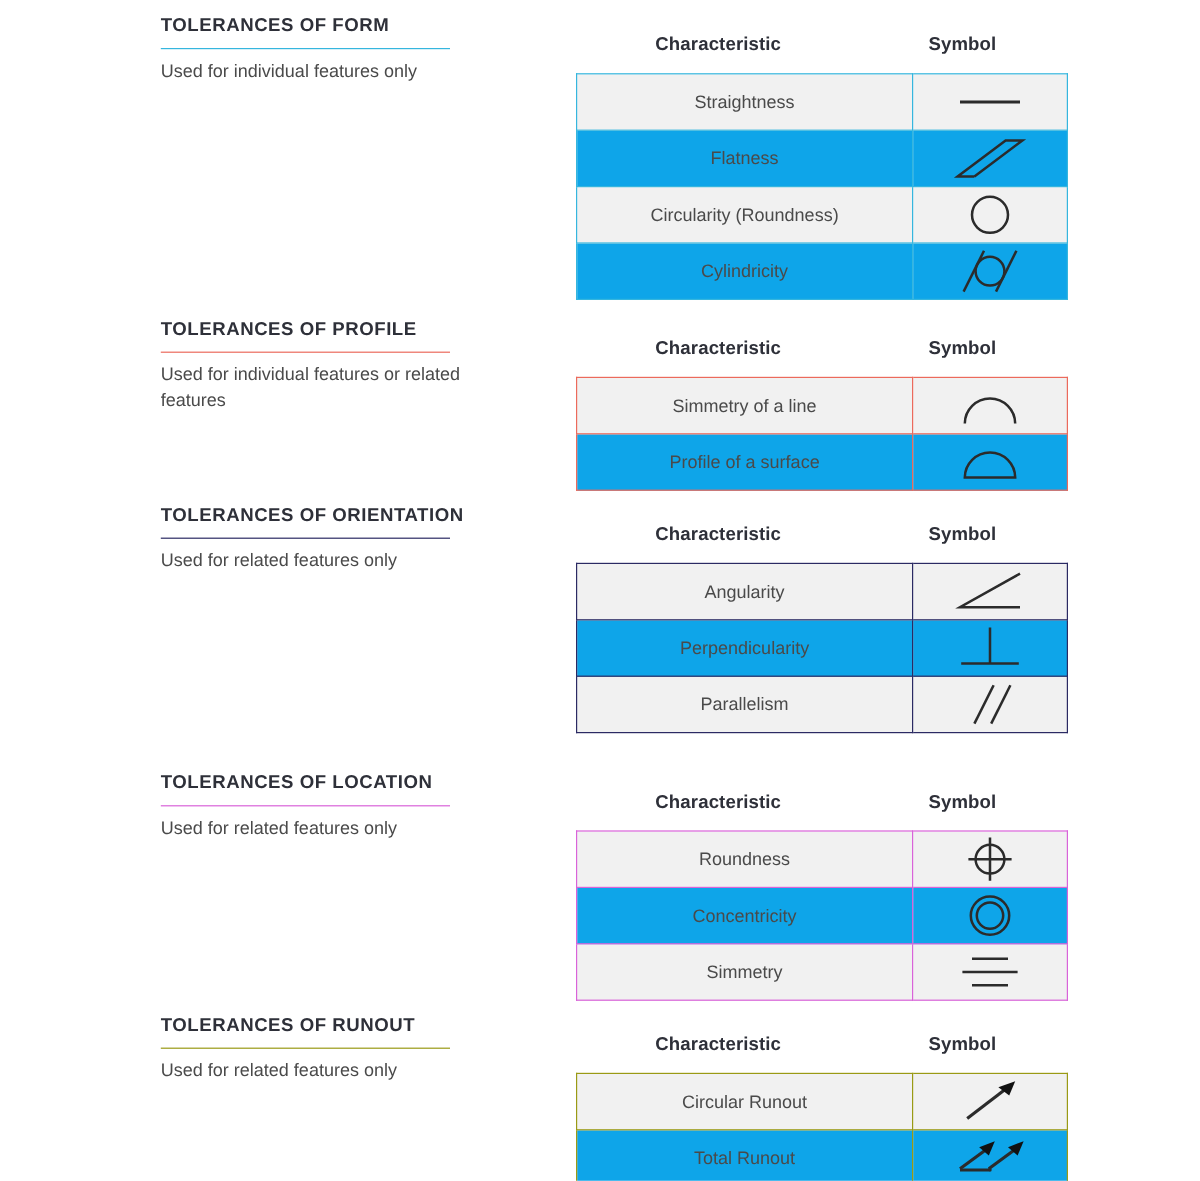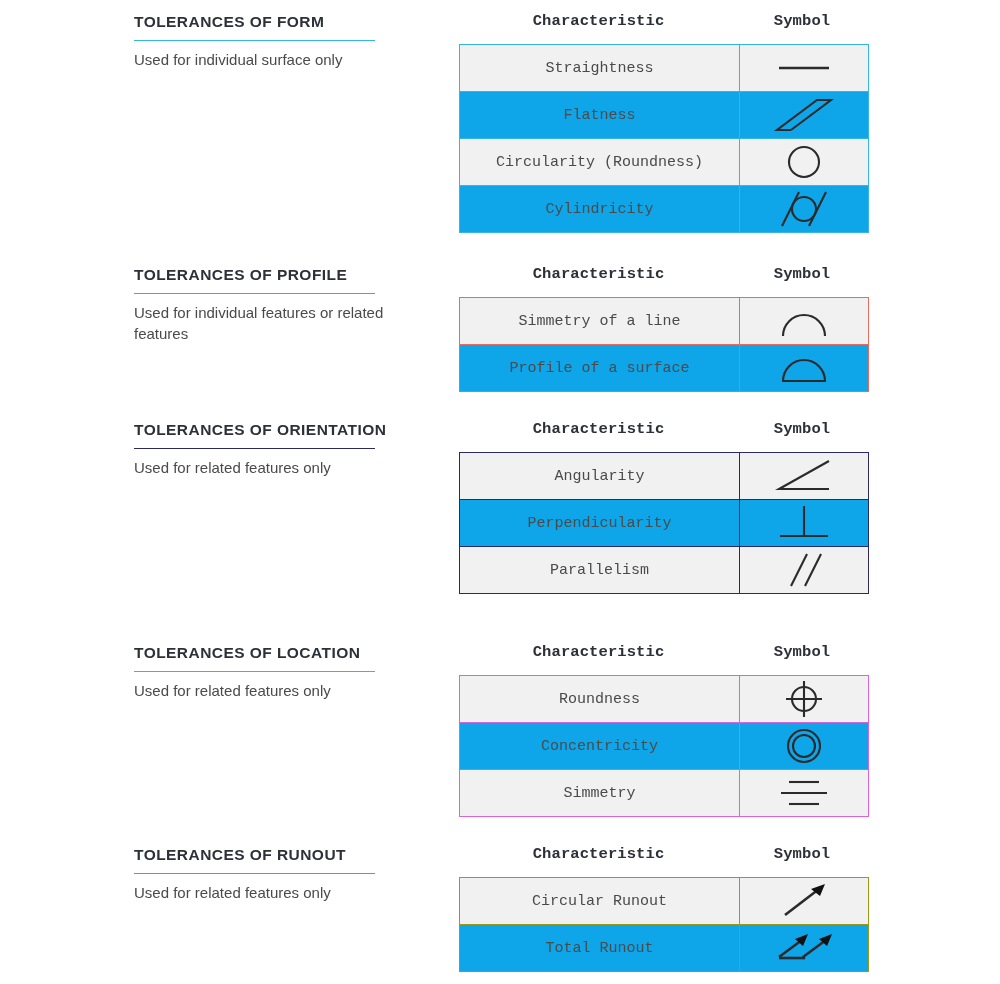--- a/index.html
+++ b/index.html
@@ -66,23 +66,22 @@
     line-height: 20.5px;
     color: #4a4a4a;
     margin: 0;
     font-weight: normal;
   }
 
   
   .table-col {
     position: absolute;
     left: 459px;
-    top: 0;
+    top: 17px;
     width: 407px;
-    font-family: Liberation Mono, monospace;
   }
 
   .col-heads {
     position: relative;
     height: 32px;
   }
   .col-head {
     position: absolute;
     top: 0;
     font-size: 15.5px;
@@ -91,20 +90,21 @@
     text-align: center;
     letter-spacing: 0.1px;
   }
   .col-head.characteristic { left: 0; width: 279px; }
   .col-head.symbol { left: 279px; width: 128px; }
 
   table.tol {
     border-collapse: collapse;
     width: 407px;
     table-layout: fixed;
+    margin-left: 21px;
   }
   table.tol td {
     border: 1px solid #35b6de;
     height: 46px;
     padding: 0;
     vertical-align: middle;
   }
   table.tol td.char {
     width: 279px;
     text-align: center;
@@ -135,21 +135,21 @@
 </style>
 </head>
 <body>
 
 <div id="sheet">
     <div class="section" style="top: 12px;">
       <div class="section-inner">
         <div class="left-col">
           <h2 class="sec-title">TOLERANCES OF FORM</h2>
           <div class="sec-rule" style="border-top-color: rgb(53, 182, 222);"></div>
-          <p class="sec-desc">Used for individual surface only</p>
+          <p class="sec-desc">Used for individual features only</p>
         </div>
         <div class="table-col">
           <div class="col-heads">
             <div class="col-head characteristic">Characteristic</div>
             <div class="col-head symbol">Symbol</div>
           </div>
           <table class="tol">
             <tbody>
               <tr class="odd">
                 <td class="char" style="border-color: rgb(53, 182, 222);">Straightness</td>

